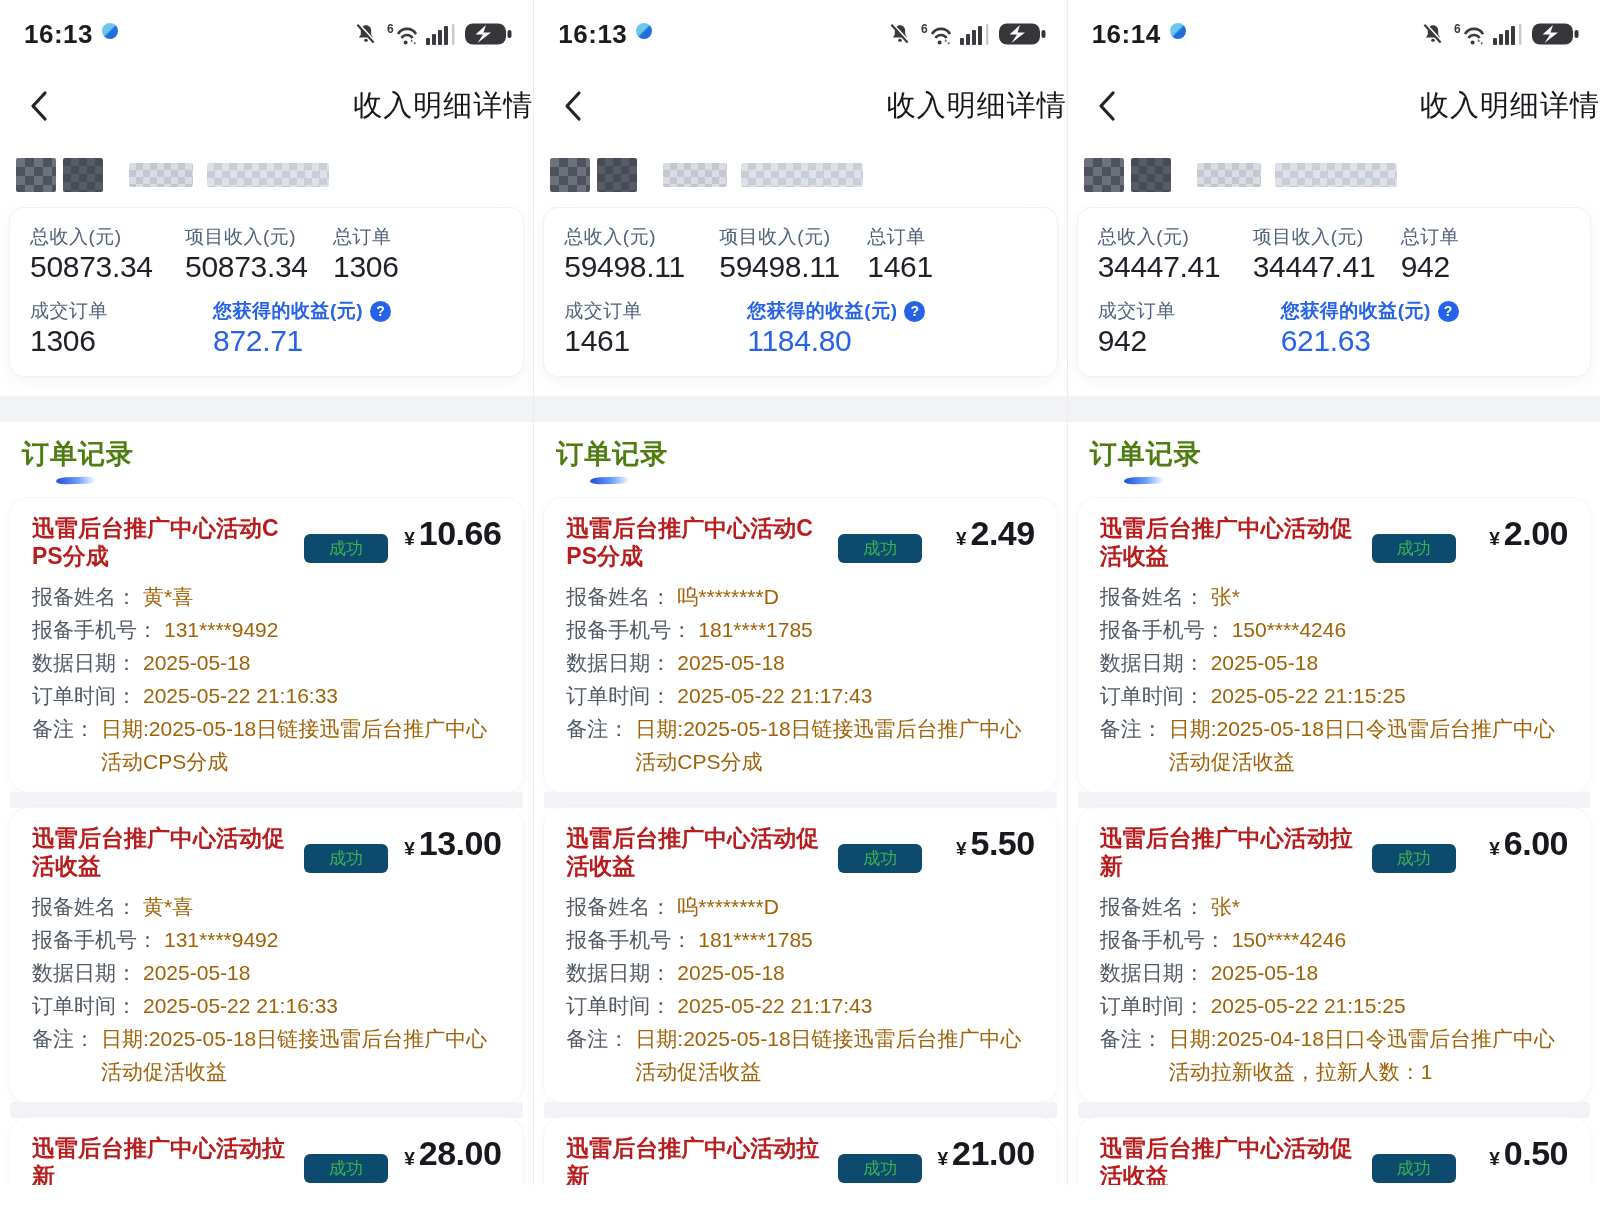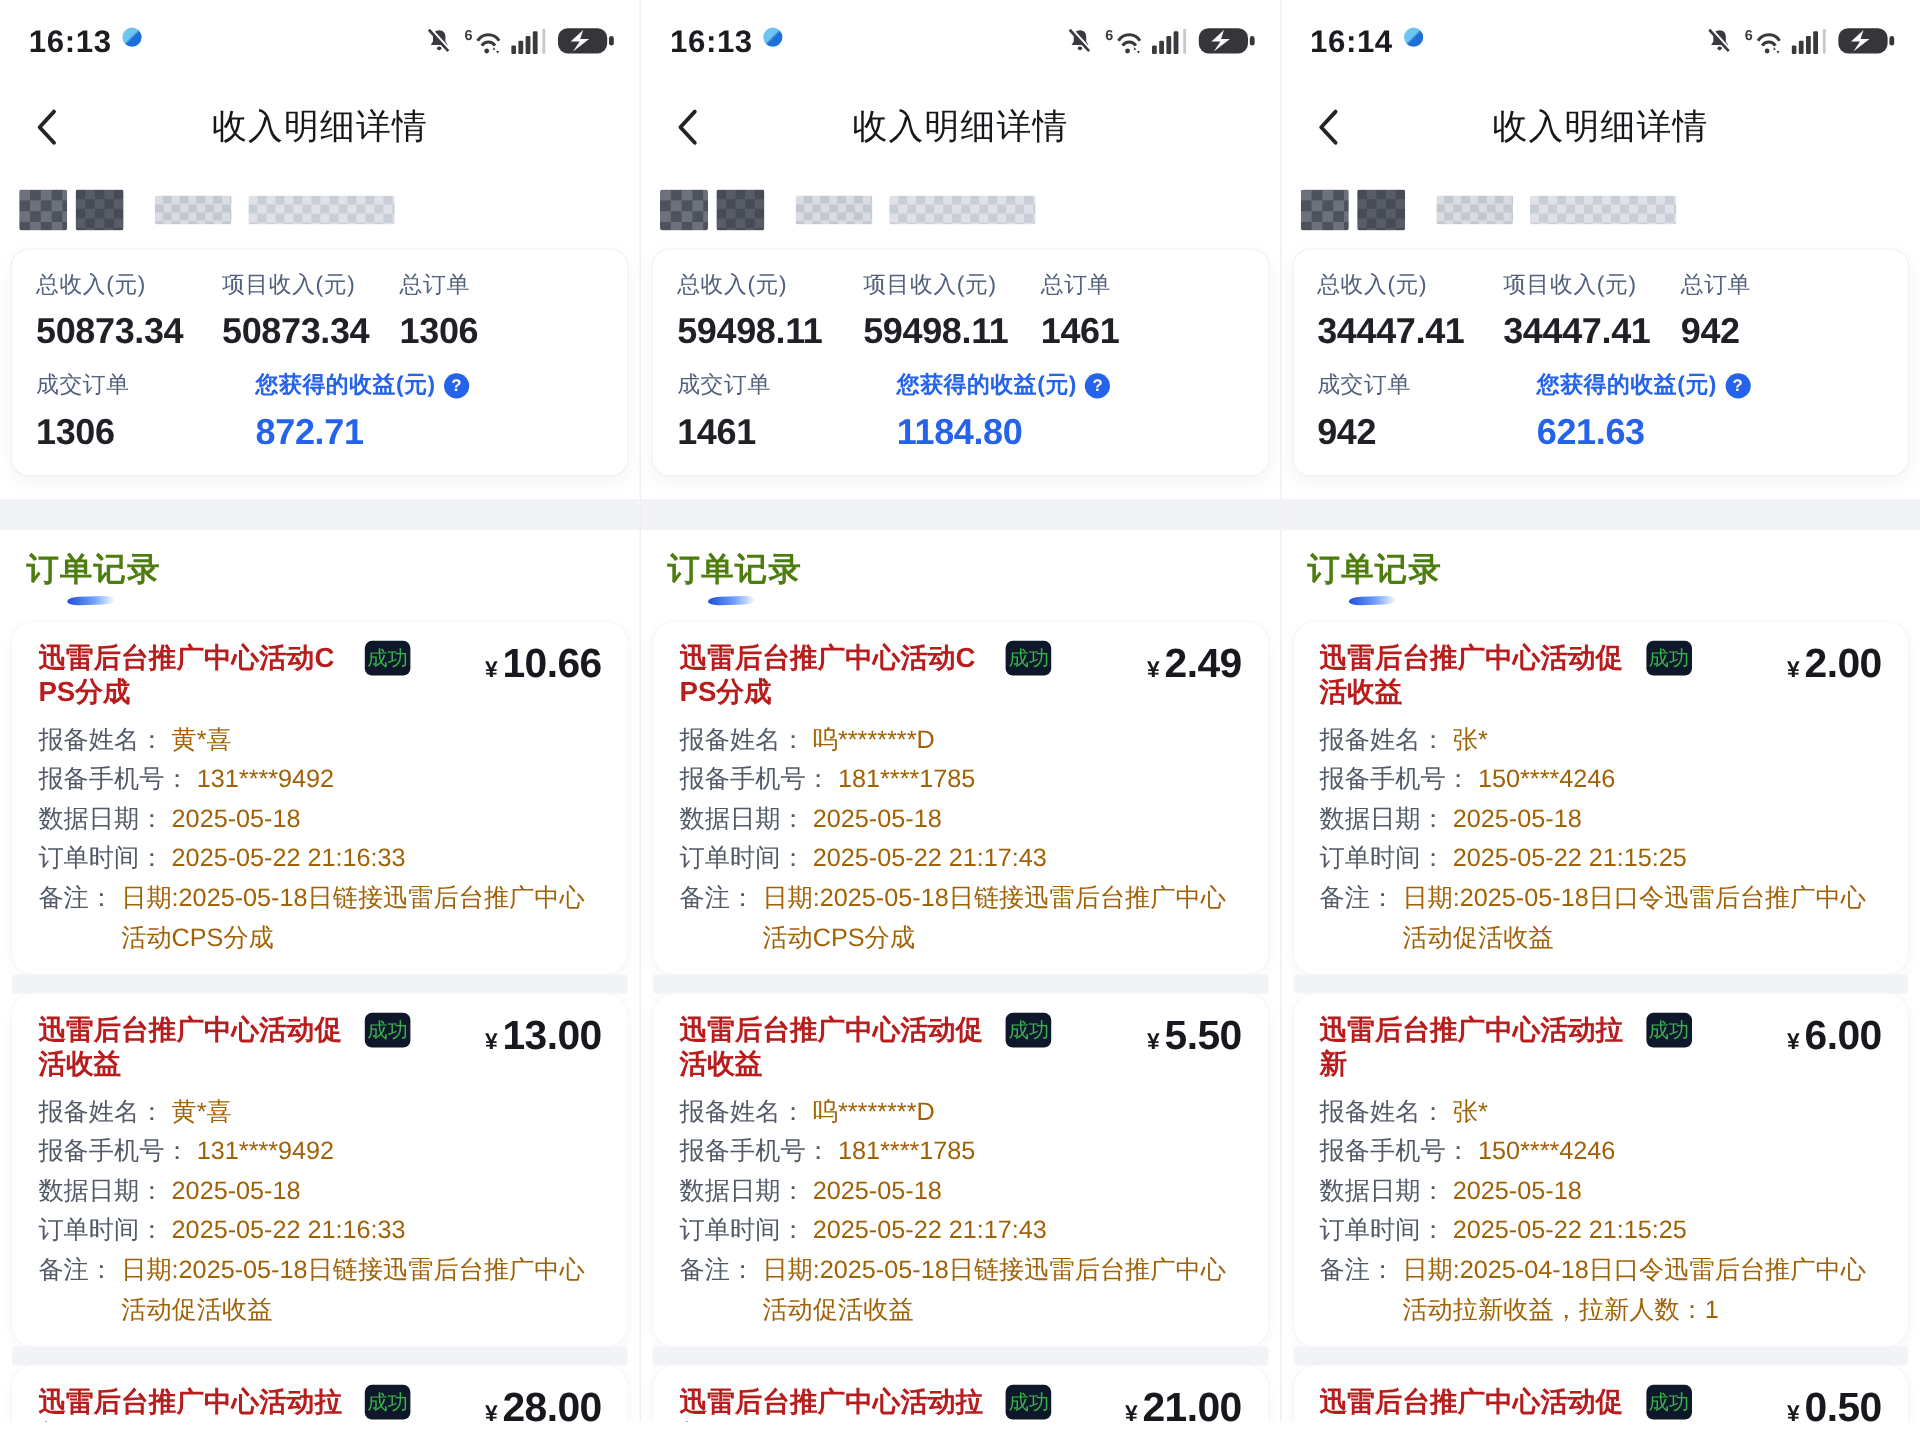--- a/index.html
+++ b/index.html
@@ -12,61 +12,61 @@
   
   .status-bar { display:flex; justify-content:space-between; align-items:center; padding:16px 20px 0 24px; height:52px; }
   .status-left { display:flex; align-items:center; }
   .time { font-size:26px; font-weight:600; color:#1b1c20; letter-spacing:0.5px; }
   .time-dot { width:16px; height:16px; border-radius:50%; margin-left:9px; margin-top:-6px;
               background:linear-gradient(135deg,#6ec6f0 0 45%,#1f6fd8 55% 100%); }
   .status-right { display:flex; align-items:center; gap:9px; }
   .status-right svg { display:block; }
 
   
-  .navbar { position:relative; margin-top:30px; height:48px; display:flex; align-items:center; justify-content:center; }
+  .navbar { position:relative; margin-top:30px; height:48px; display:flex; align-items:center; justify-content:flex-end; }
   .back-btn { position:absolute; left:26px; top:7px; width:26px; height:34px; cursor:pointer; }
   .nav-title { font-size:29px; font-weight:500; color:#17181c; letter-spacing:1px; }
 
   
   .mosaic { display:flex; align-items:center; margin:28px 0 0 16px; height:34px; }
   .mosaic .px { border-radius:2px; }
   .px-a { width:40px; height:34px; background:repeating-conic-gradient(#4e525c 0% 25%, #6d717b 0% 50%) 0 0/18px 18px; }
   .px-b { width:40px; height:34px; background:repeating-conic-gradient(#585c66 0% 25%, #474b55 0% 50%) 0 0/16px 16px; margin-left:7px; }
   .px-c { width:64px; height:24px; background:repeating-conic-gradient(#c3c7cf 0% 25%, #d9dce2 0% 50%) 0 0/14px 14px; margin-left:26px; }
   .px-d { width:122px; height:24px; background:repeating-conic-gradient(#c9cdd5 0% 25%, #dee1e7 0% 50%) 0 0/15px 15px; margin-left:14px; }
 
   
   .stats-card { margin:16px 10px 0; background:#fff; border-radius:14px; padding:16px 20px 18px;
                 box-shadow:0 0 0 1px #f0f1f5, 0 5px 16px rgba(90,100,120,.07); }
   .stats-grid { display:grid; grid-template-columns:155px 148px 1fr; }
   .stats-grid.row2 { grid-template-columns:155px 1fr; margin-top:14px;gap:28px; }
   .s-label { font-size:19px; color:#51607d; letter-spacing:0.5px; display:flex; align-items:center; }
-  .s-value { margin-top:10px; font-size:30px; font-weight:700; color:#1f2127; letter-spacing:-0.3px; }
+  .s-value { margin-top:0; font-size:30px; font-weight:400; color:#1f2127; letter-spacing:-0.3px; }
   .s-label.blue { color:#2563eb; font-weight:600; }
   .s-value.blue { color:#2563eb; }
   .help-icon { width:21px; height:21px; border-radius:50%; background:#2563eb; color:#fff; font-size:14px;
                font-weight:700; display:inline-flex; align-items:center; justify-content:center; margin-left:7px; cursor:pointer; }
 
   
   .band { height:26px; background:#f2f3f6; margin-top:20px; }
 
   
   .section { background:#fff; }
   .sec-head { padding:14px 22px 0; }
   .sec-title { font-size:27px; font-weight:800; color:#4d7c0f; letter-spacing:1px; }
   .swoosh { width:40px; height:7px; margin:5px 0 0 34px; border-radius:50% / 100%;
             background:linear-gradient(90deg,#1d4fd8,#6f9ffa 55%,rgba(111,159,250,0)); transform:rotate(-2deg); }
   .orders { margin-top:14px; }
   .gap { height:16px; background:#f2f3f6; margin:0 10px; border-radius:3px; }
   .card { background:#fff; border-radius:18px; margin:0 10px; padding:16px 22px 14px;
           box-shadow:0 0 0 1px #f5f6f9, 0 3px 10px rgba(110,120,140,.06); }
   .card-head { display:flex; align-items:flex-start; }
   .o-title { max-width:260px; font-size:23px; font-weight:700; line-height:28px; color:#b91c1c; word-break:break-all; }
-  .o-badge { flex-shrink:0; margin-left:12px; margin-top:0; background:#0f172a; color:#3cb14f;
-             font-size:17px; line-height:1; padding:6px 2px; border-radius:6px; }
+  .o-badge { flex-shrink:0; margin-left:12px; margin-top:20px; background:#0c4a6e; color:#3cb14f;
+             font-size:17px; line-height:1; padding:6px 25px; border-radius:6px; }
   .o-amount { margin-left:auto; margin-top:0; white-space:nowrap; color:#17191e; display:flex; align-items:baseline; }
   .o-amount .yen { font-size:19px; font-weight:700; margin-right:4px; }
   .o-amount .num { font-size:34px; font-weight:800; letter-spacing:-0.5px; }
   .f-rows { margin-top:10px; }
   .f-row { display:flex; font-size:21px; line-height:33px; }
   .f-label { flex-shrink:0; margin-right:6px; color:#515a66; }
   .f-value { flex:1; min-width:0; color:#a16207; }
 
   .home-indicator { position:absolute; bottom:12px; left:50%; transform:translateX(-50%);
                     width:168px; height:7px; border-radius:4px; background:#93969c; cursor:pointer; }

